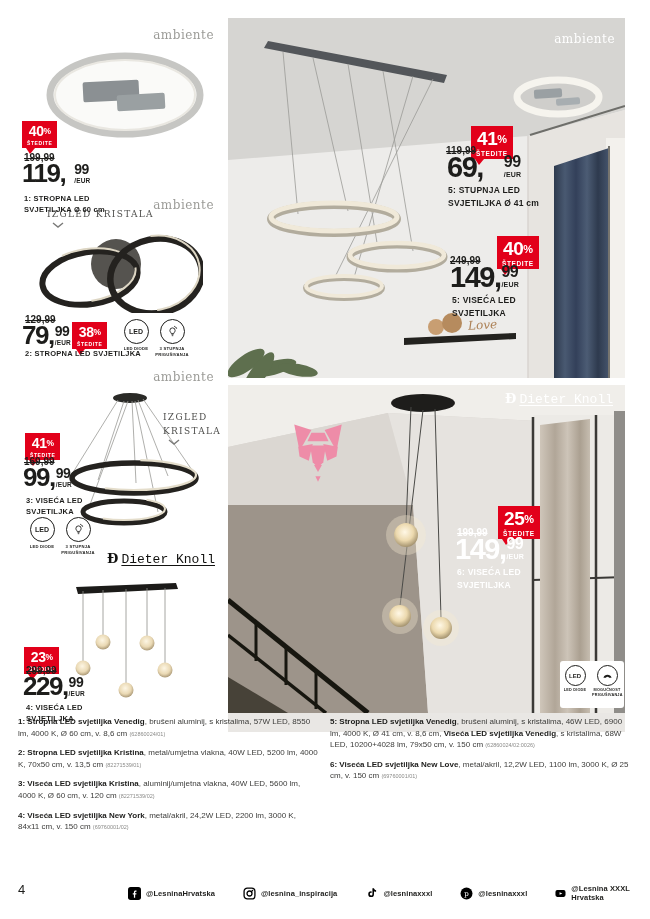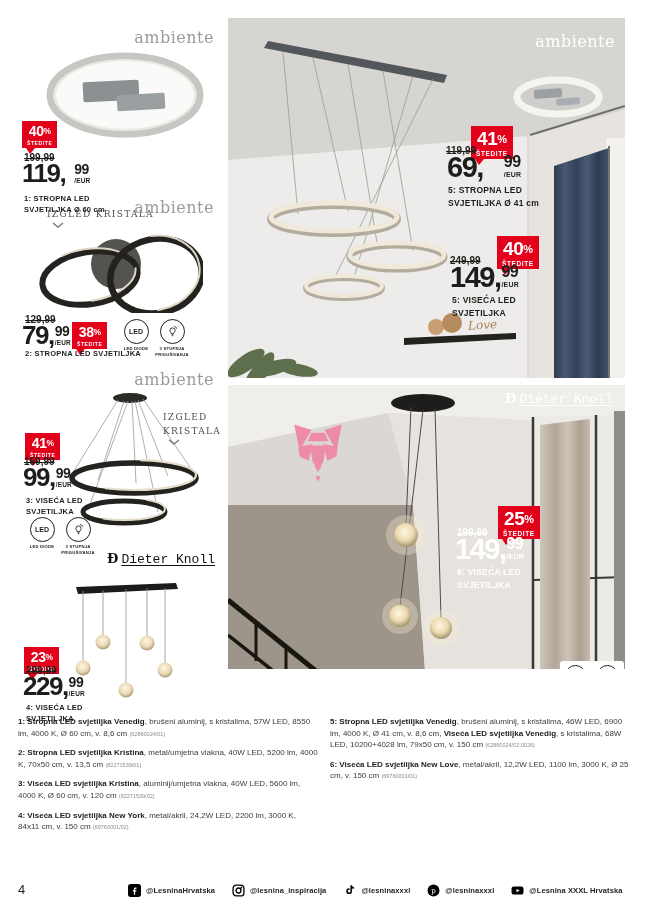--- a/index.html
+++ b/index.html
@@ -1,21 +1,21 @@
 <!DOCTYPE html>
 <html><head>
 <meta charset="utf-8">
 <style>
   html,body{margin:0;padding:0;background:#ffffff;}
   #page{position:relative;width:650px;height:919px;background:#ffffff;overflow:hidden;
         font-family:"Liberation Sans",sans-serif;color:#1d1d1b;}
   .abs{position:absolute;}
 
   
-  .ambiente{position:absolute;font-family:"DejaVu Serif",serif;font-size:16px;color:#9b9b97;letter-spacing:.5px;}
+  .ambiente{position:absolute;font-family:"DejaVu Serif",serif;font-size:12px;color:#9b9b97;letter-spacing:.5px;}
   .ambiente.white{color:#ffffff;}
   .dk{position:absolute;font-family:"DejaVu Serif",serif;font-size:13px;color:#121210;white-space:nowrap;}
   .dk .dkline{text-decoration:underline;text-underline-offset:2px;font-family:Liberation Mono, monospace;}
   .dk.white{color:#ffffff;}
   .dkmark{font-weight:bold;margin-right:3px;}
 
   
   .izgled{position:absolute;font-family:"DejaVu Serif",serif;font-size:9px;letter-spacing:1.3px;color:#4e4e4c;line-height:1.5;}
   .chev{position:absolute;width:12px;height:7px;}
 
@@ -59,21 +59,21 @@
   .iconbox .feat{position:static;width:30px;}
 
   
   .desc-col{position:absolute;font-size:8px;line-height:1.45;color:#3c3c3a;}
   .desc-col p{margin:0 0 8px 0;}
   .desc-col b{color:#1d1d1b;}
   .code{font-size:5.5px;color:#8b8b89;}
 
   
   .page-num{position:absolute;font-size:13px;color:#1d1d1b;}
-  .social{position:absolute;display:flex;gap:17px;align-items:center;}
+  .social{position:absolute;display:flex;gap:28px;align-items:center;}
   .social-item{display:flex;align-items:center;gap:5px;}
   .handle{font-weight:700;font-size:7.5px;color:#1d1d1b;letter-spacing:.1px;}
   .si{width:13px;height:13px;display:block;}
 </style>
 </head>
 <body>
 
 <div id="page">
 
   <div class="ambiente" style="right:436px;top:28px;">ambiente</div>
@@ -318,21 +318,21 @@
     </div>
     <div class="old" style="left:218px;top:127px;">119,99</div>
     <div class="price lg" style="left:219px;top:136px;gap:20px;">
       <span class="pw">69,</span>
       <span class="pc">
           <span class="pd">99</span>
           <span class="pe">/EUR</span>
         </span>
     </div>
     <div class="plabel lg" style="left:220px;top:166px;">
-      <div>5: STROPNA LED</div>
+      <div>5: STUPNJA LED</div>
         <div>SVJETILJKA Ø 41 cm</div>
     </div>
 
     <div class="badge lg" style="left:269px;top:218px;">
       <div class="bnum"><span>40</span><span class="bpct">%</span></div>
       <div class="bsave">ŠTEDITE</div>
     </div>
     <div class="old" style="left:222px;top:237px;">249,99</div>
     <div class="price lg" style="left:222px;top:246px;">
       <span class="pw">149,</span>
@@ -340,21 +340,21 @@
           <span class="pd">99</span>
           <span class="pe">/EUR</span>
         </span>
     </div>
     <div class="plabel lg" style="left:224px;top:276px;">
       <div>5: VISEĆA LED</div>
         <div>SVJETILJKA</div>
     </div>
   </div>
 
-  <div class="photo" style="left:228px;top:385px;width:397px;height:284px;">
+  <div class="photo" style="left:228px;top:385px;width:397px;height:347px;">
     <svg width="397" height="328" viewBox="0 0 397 328">
       <defs>
         <radialGradient id="ball" cx="45%" cy="38%" r="65%">
           <stop offset="0" stop-color="#fff8e6"></stop>
             <stop offset=".55" stop-color="#ecd9ae"></stop>
             <stop offset="1" stop-color="#9c8b68"></stop>
         </radialGradient>
         <linearGradient id="curt2" x1="0" y1="0" x2="1" y2="0">
           <stop offset="0" stop-color="#cfc6ba"></stop>
             <stop offset=".3" stop-color="#b1a698"></stop>

